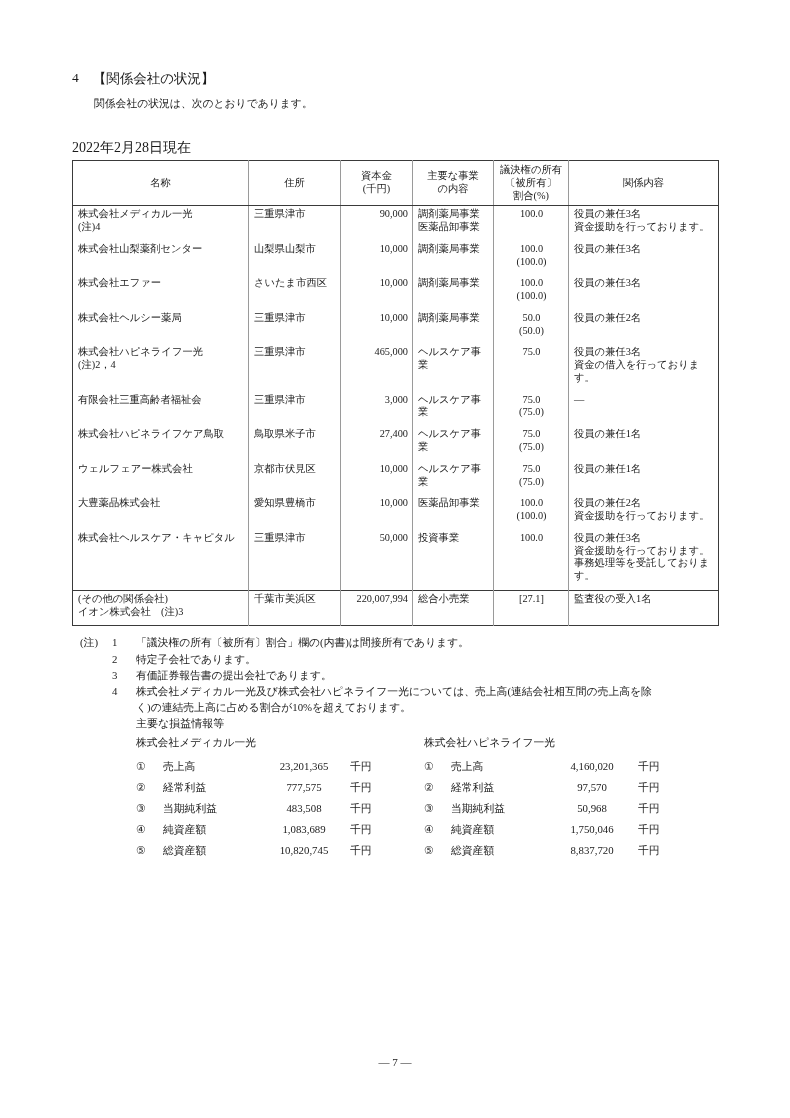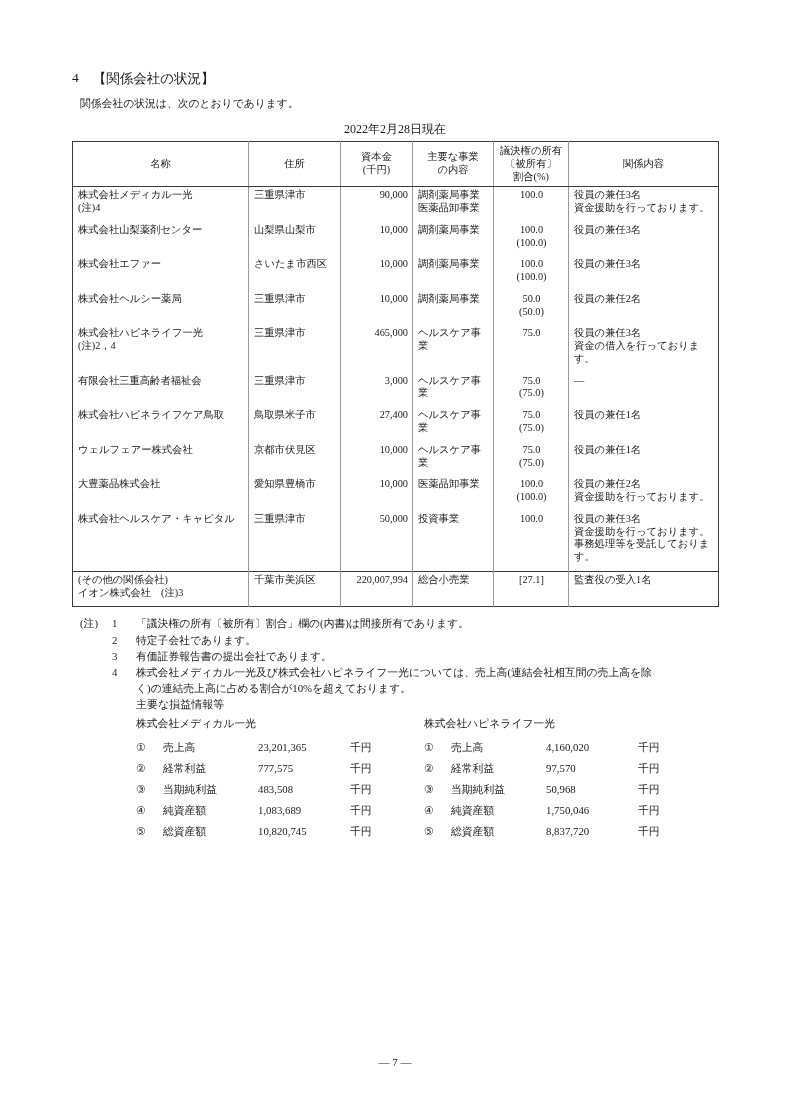--- a/index.html
+++ b/index.html
@@ -4,22 +4,22 @@
 <style>
   html,body { margin:0; padding:0; }
   body {
     width:790px; height:1118px; background:#ffffff; color:#1a1a1a;
     font-family:"Liberation Serif","DejaVu Serif",serif;
     position:relative; overflow:hidden;
   }
   .content { position:absolute; left:72px; top:70px; width:646px; }
 
   .title-row { display:flex; gap:14px; font-size:13.5px; }
-  .intro { font-size:10.8px; margin:9px 0 0 8px; }
-  .asof { font-size:12px; text-align:center; margin-top:10px; }
+  .intro { font-size:10.8px; margin:9px 0 0 22px; }
+  .asof { font-size:14px; text-align:left; margin-top:28px; }
 
   table.rel {
     border-collapse:collapse; table-layout:fixed; width:646px;
     margin-top:3px; border:1.4px solid #3a3a3a;
   }
   table.rel th, table.rel td {
     font-weight:normal; font-size:10.3px; line-height:1.24;
     vertical-align:top; padding:2px 4px 7px 5px;
   }
   table.rel th {
@@ -38,21 +38,21 @@
   .note-text { max-width:528px; }
 
   .profit-heading { font-size:11px; line-height:1.6; }
   .profit-wrap { display:flex; gap:38px; margin-top:1px; }
   .profit-block { width:250px; }
   .profit-company { font-size:10.8px; margin-bottom:5px; }
   table.profit { border-collapse:collapse; }
   table.profit td { font-size:10.8px; padding:3.5px 0; line-height:1.3; }
   td.p-num { width:27px; }
   td.p-label { width:95px;margin-top:19px; }
-  td.p-value { width:92px; text-align:left; }
+  td.p-value { width:92px; text-align:center; }
   td.p-unit { width:36px; padding-left:8px; }
 
   .footer { position:absolute; top:1056px; left:0; width:790px; text-align:center; font-size:11px; }
 </style>
 </head>
 <body>
 
 <div class="content">
 
   <div class="title-row">

